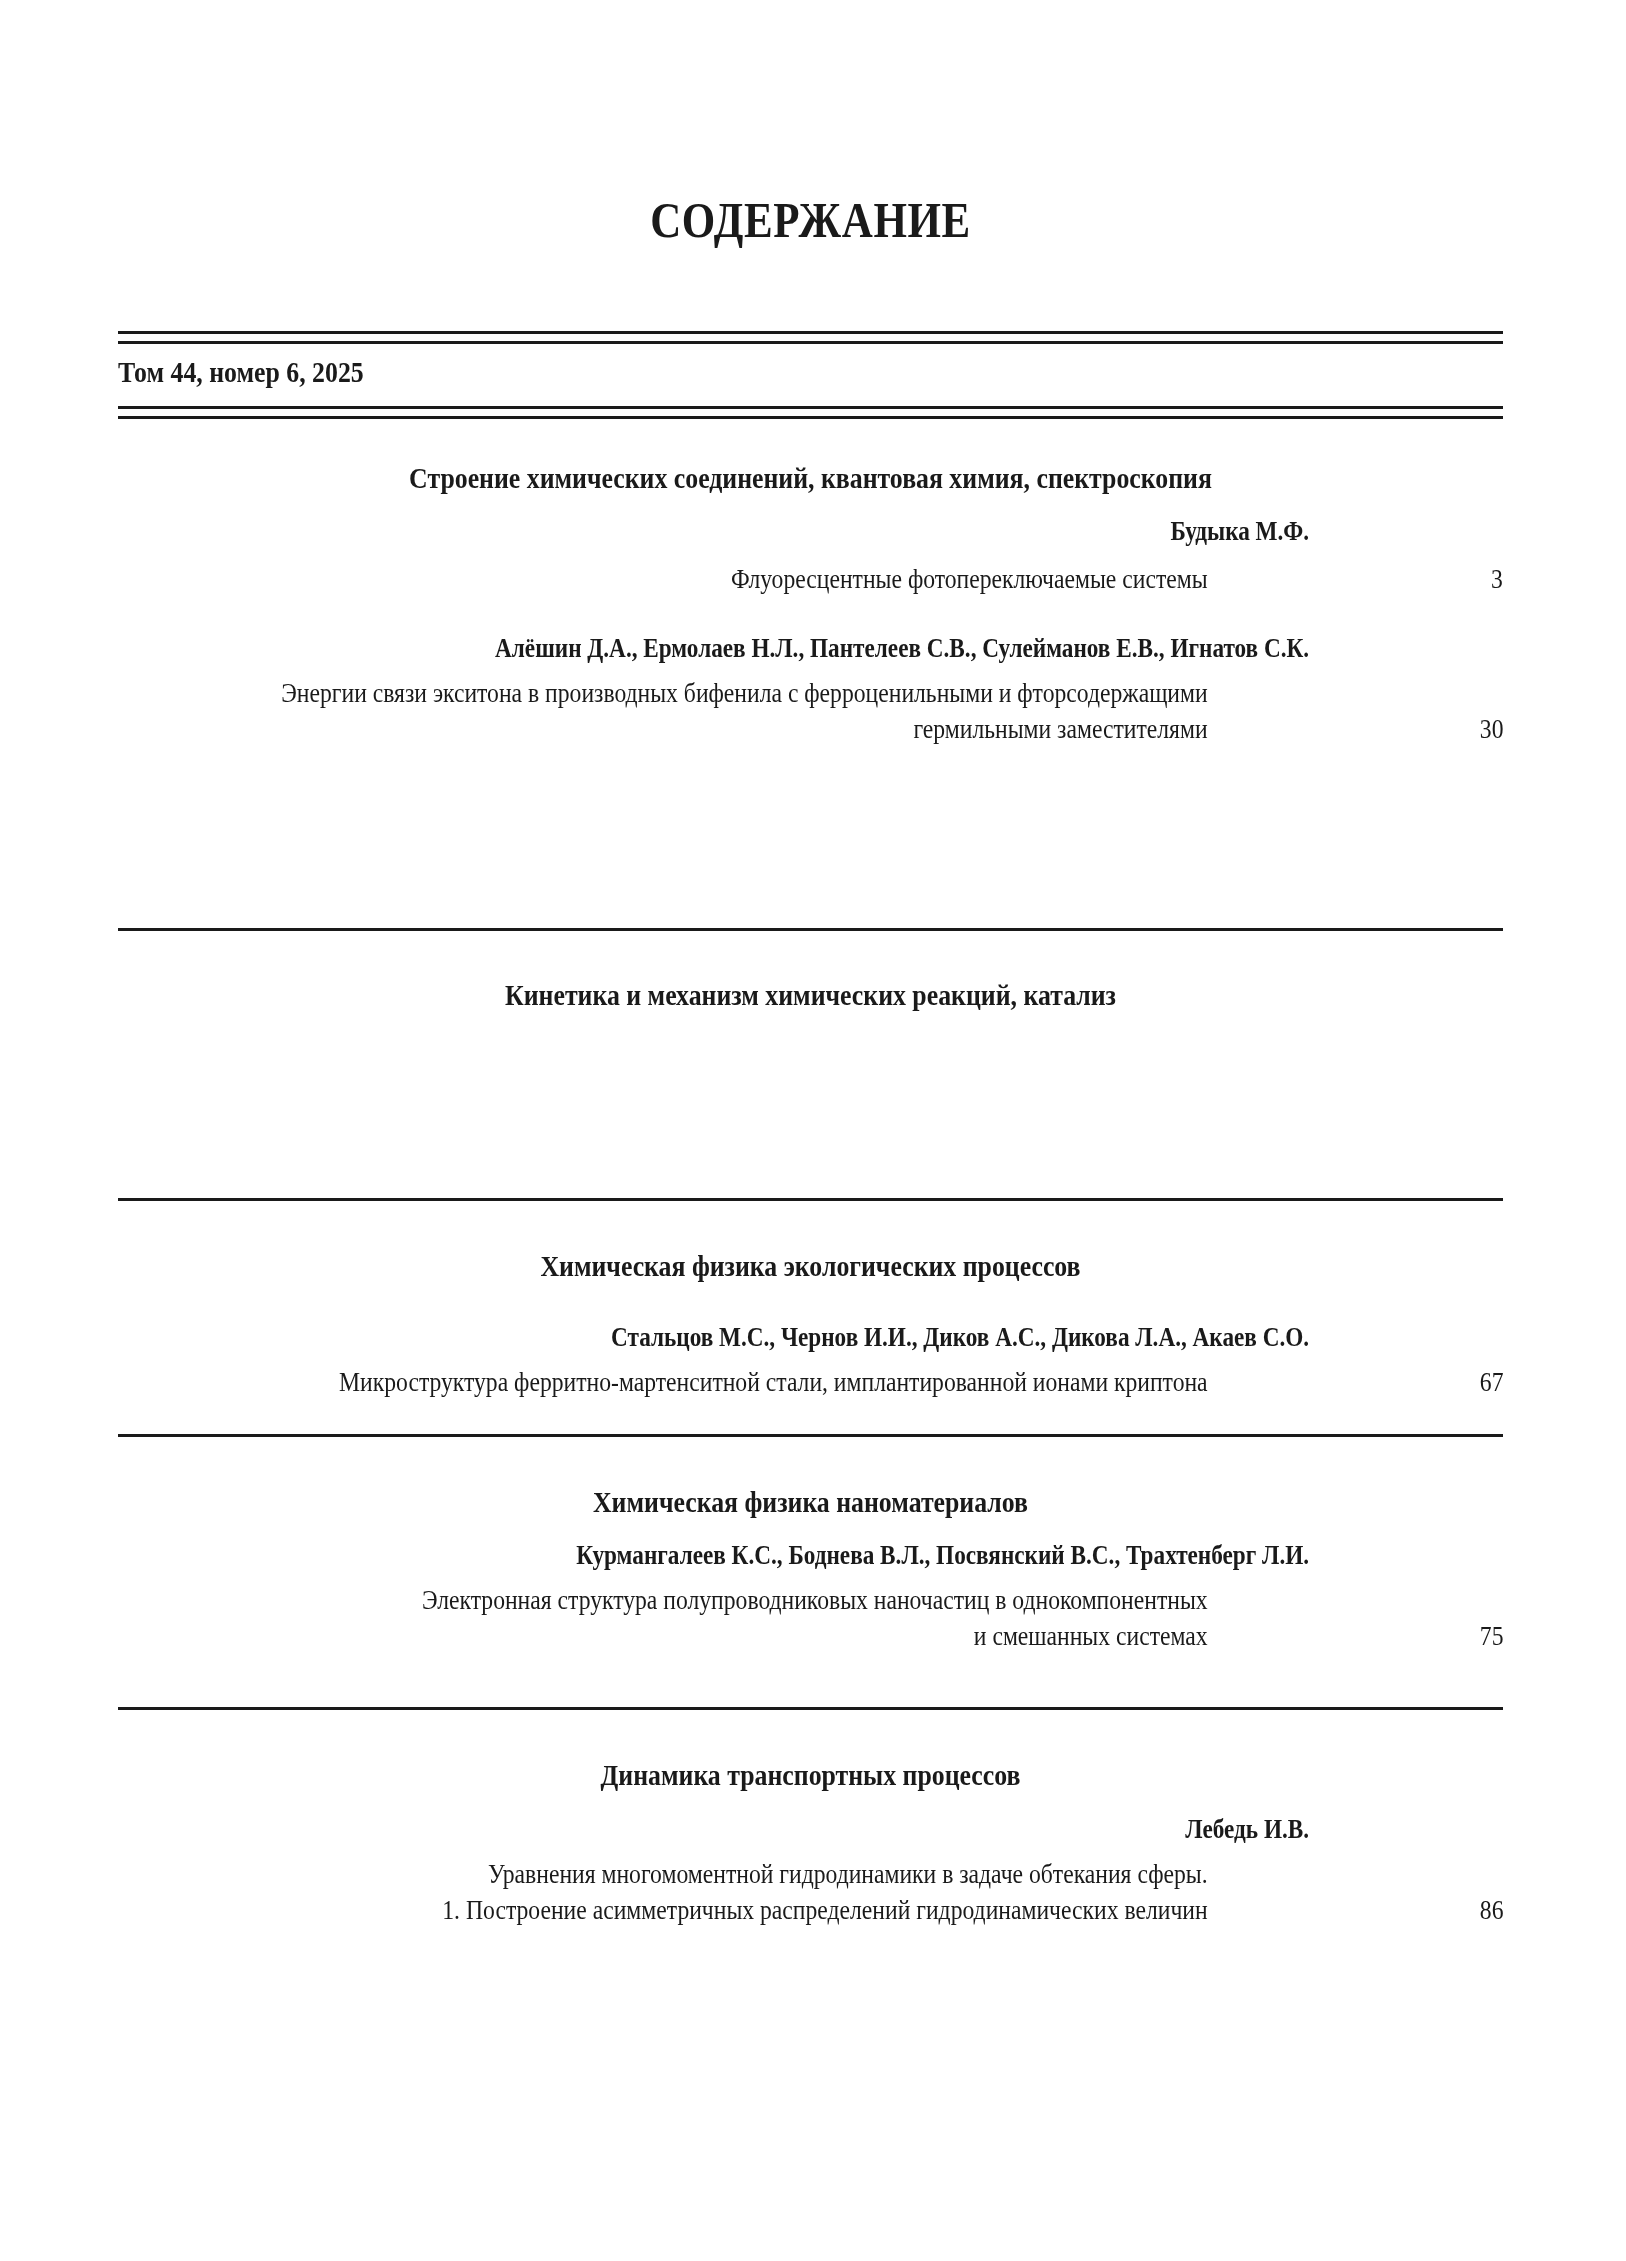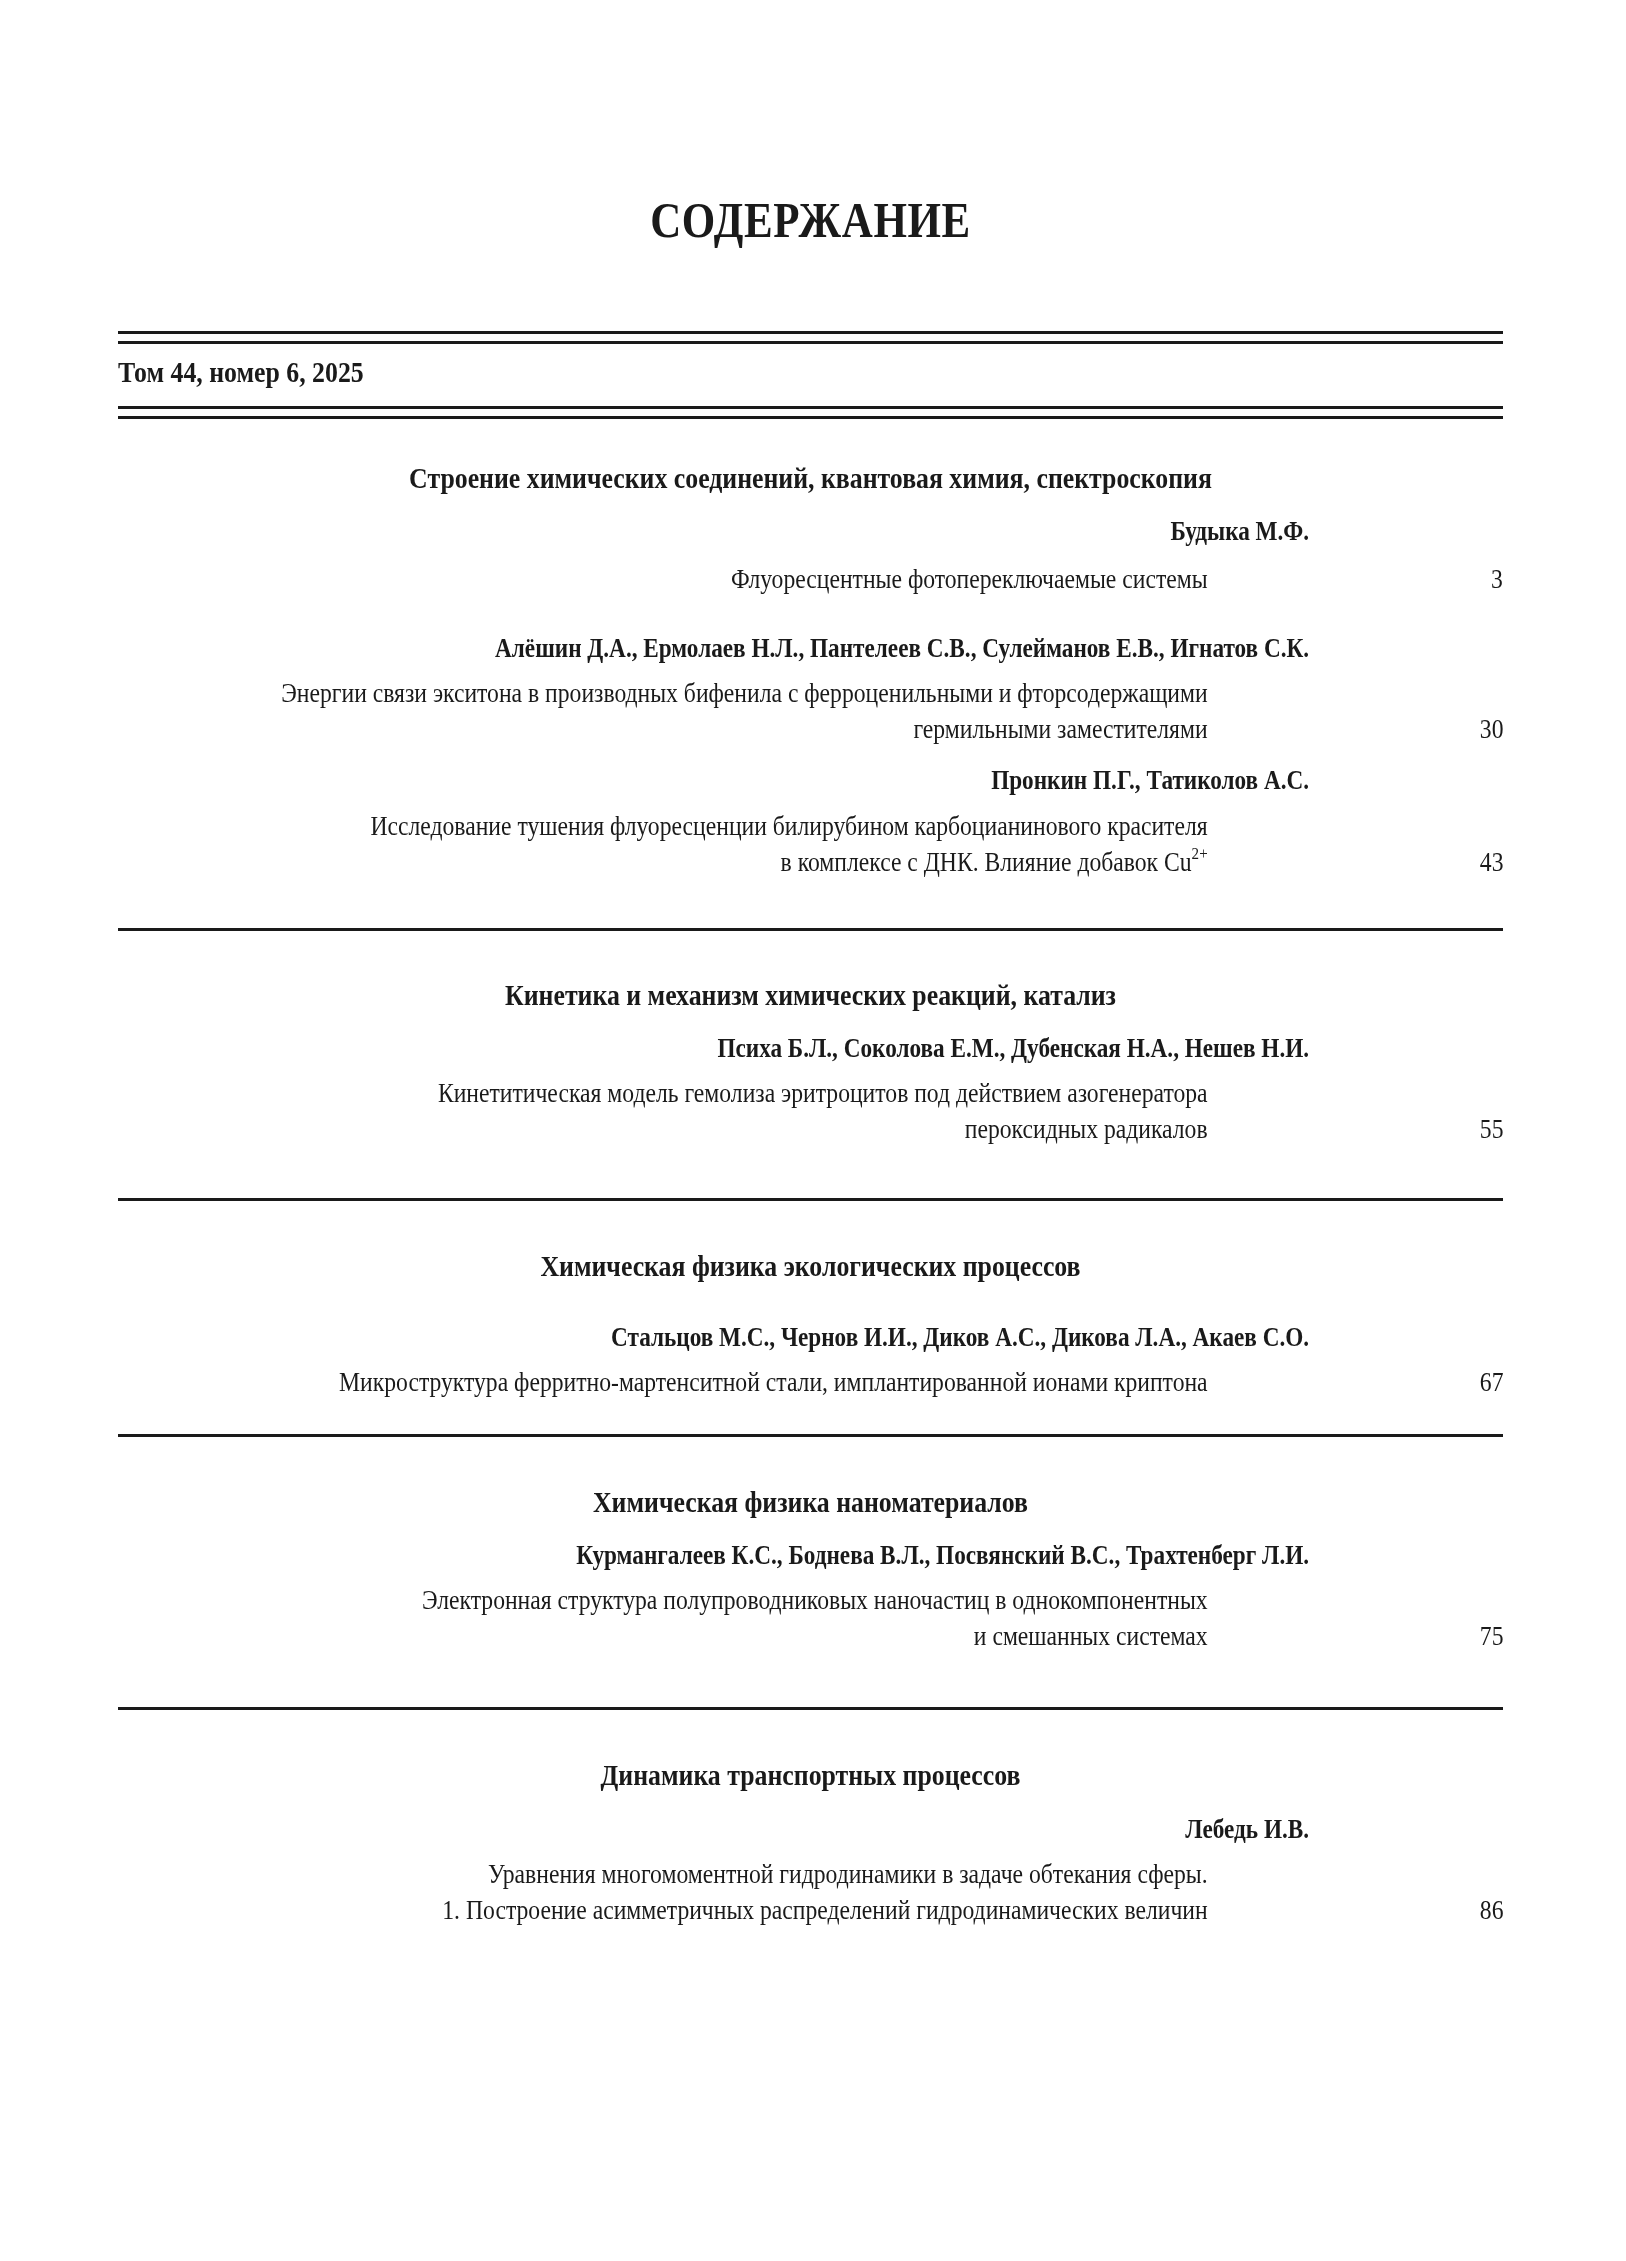--- a/index.html
+++ b/index.html
@@ -65,40 +65,26 @@
     </div>
 
     <div class="article" style="margin-top:33px">
       <div class="authors">Алёшин Д.А., Ермолаев Н.Л., Пантелеев С.В., Сулейманов Е.В., Игнатов С.К.</div>
       <div style="height:9.4px"></div>
       <div class="article-title">Энергии связи экситона в производных бифенила с ферроценильными и фторсодержащими</div>
       <div class="article-title">гермильными заместителями</div>
       <div class="page-num">30</div>
     </div>
 
-    <div class="article" style="margin-top:15px">
-      <div class="authors">Пронкин П.Г., Татиколов А.С.</div>
-      <div style="height:9.4px"></div>
-      <div class="article-title">Исследование тушения флуоресценции билирубином карбоцианинового красителя</div>
-      <div class="article-title"><span>в комплексе с ДНК. Влияние добавок Cu</span><sup>2+</sup></div>
-      <div class="page-num">43</div>
-    </div>
   </div>
 
   <div class="rule sep" style="top:928px"></div>
 
   <div class="section" style="top:975px">
     <div class="sec-head">Кинетика и механизм химических реакций, катализ</div>
-    <div class="article" style="margin-top:15px">
-      <div class="authors">Психа Б.Л., Соколова Е.М., Дубенская Н.А., Нешев Н.И.</div>
-      <div style="height:9.4px"></div>
-      <div class="article-title">Кинетитическая модель гемолиза эритроцитов под действием азогенератора</div>
-      <div class="article-title">пероксидных радикалов</div>
-      <div class="page-num">55</div>
-    </div>
   </div>
 
   <div class="rule sep" style="top:1198px"></div>
 
   <div class="section" style="top:1246px">
     <div class="sec-head">Химическая физика экологических процессов</div>
     <div class="article" style="margin-top:33px">
       <div class="authors">Стальцов М.С., Чернов И.И., Диков А.С., Дикова Л.А., Акаев С.О.</div>
       <div style="height:9.4px"></div>
       <div class="article-title">Микроструктура ферритно-мартенситной стали, имплантированной ионами криптона</div>

